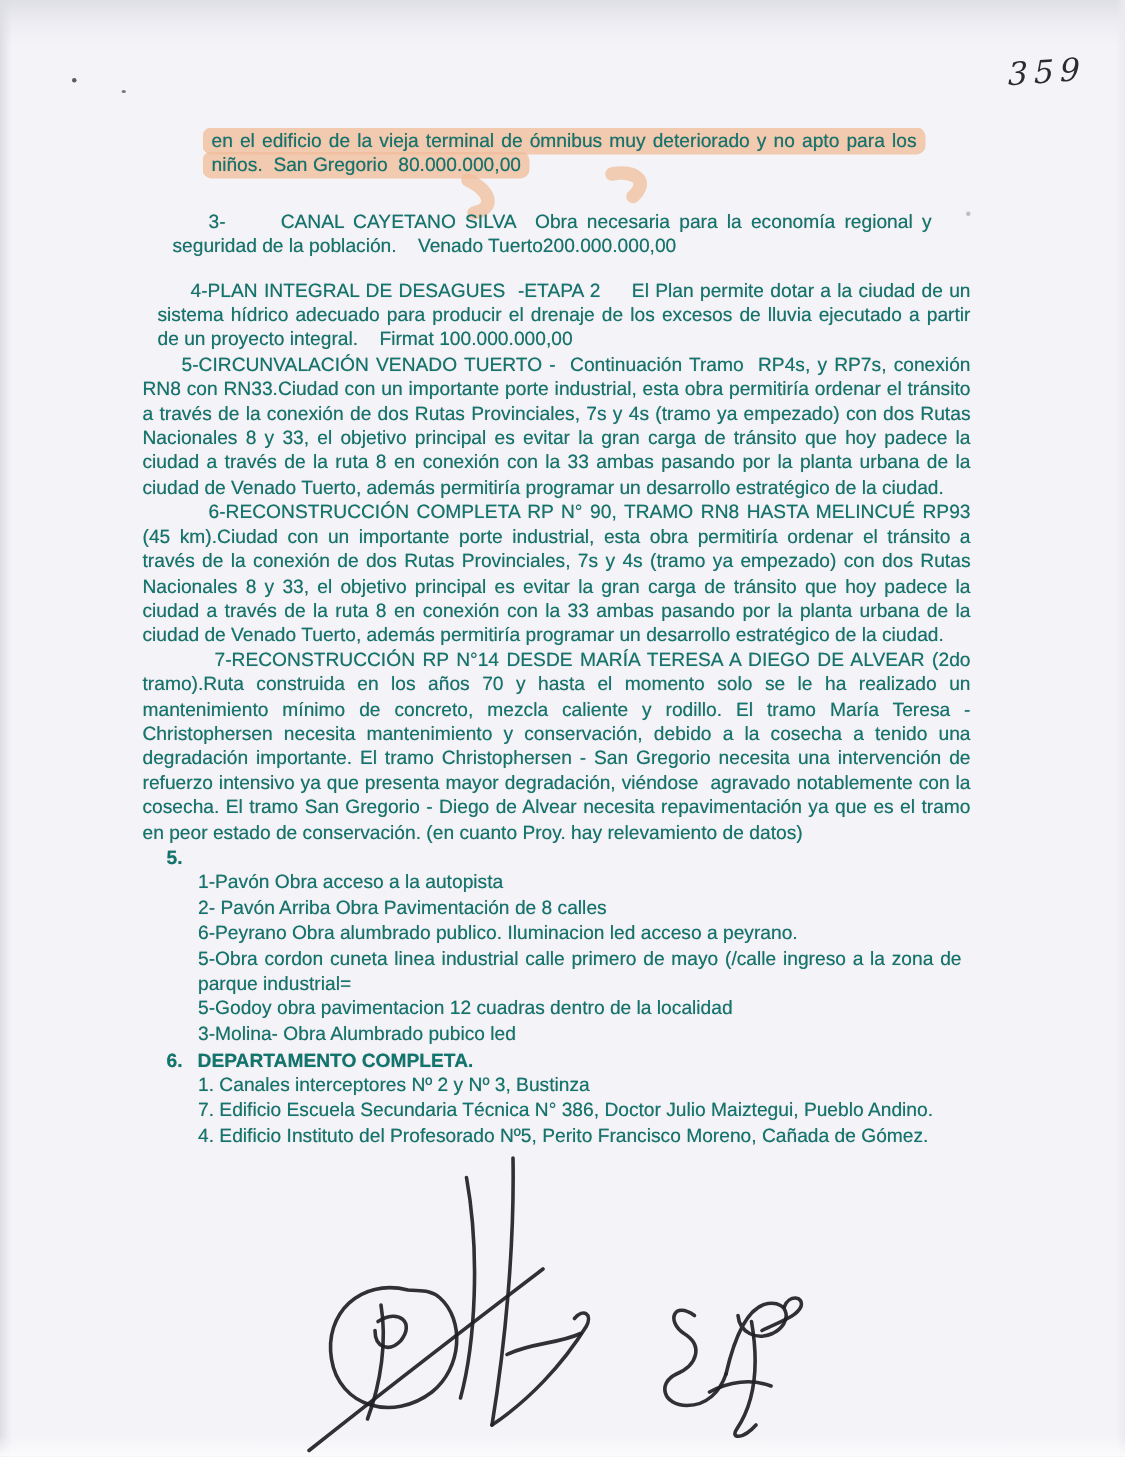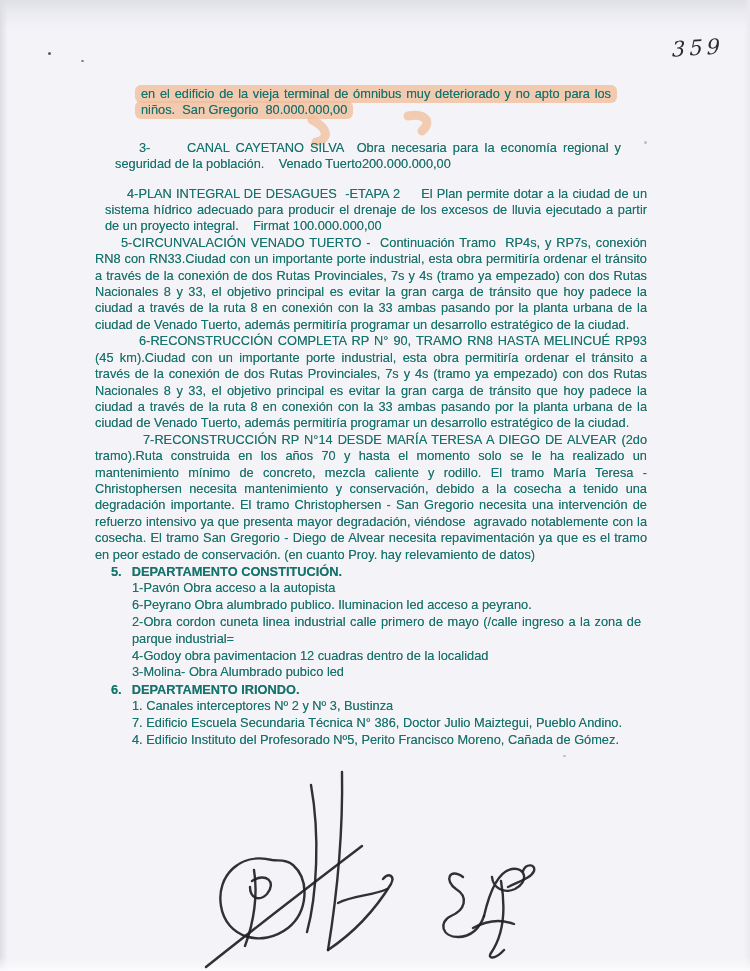--- a/index.html
+++ b/index.html
@@ -107,35 +107,35 @@
 
     <p class="para item5">5-CIRCUNVALACIÓN VENADO TUERTO -&nbsp;&nbsp;Continuación Tramo&nbsp;&nbsp;RP4s, y RP7s, conexión RN8 con RN33.Ciudad con un importante porte industrial, esta obra permitiría ordenar el tránsito a través de la conexión de dos Rutas Provinciales, 7s y 4s (tramo ya empezado) con dos Rutas Nacionales 8 y 33, el objetivo principal es evitar la gran carga de tránsito que hoy padece la ciudad a través de la ruta 8 en conexión con la 33 ambas pasando por la planta urbana de la ciudad de Venado Tuerto, además permitiría programar un desarrollo estratégico de la ciudad.</p>
 
     <p class="para item6">6-RECONSTRUCCIÓN COMPLETA RP N° 90, TRAMO RN8 HASTA MELINCUÉ RP93 (45 km).Ciudad con un importante porte industrial, esta obra permitiría ordenar el tránsito a través de la conexión de dos Rutas Provinciales, 7s y 4s (tramo ya empezado) con dos Rutas Nacionales 8 y 33, el objetivo principal es evitar la gran carga de tránsito que hoy padece la ciudad a través de la ruta 8 en conexión con la 33 ambas pasando por la planta urbana de la ciudad de Venado Tuerto, además permitiría programar un desarrollo estratégico de la ciudad.</p>
 
     <p class="para item7">7-RECONSTRUCCIÓN RP N°14 DESDE MARÍA TERESA A DIEGO DE ALVEAR (2do tramo).Ruta construida en los años 70 y hasta el momento solo se le ha realizado un mantenimiento mínimo de concreto, mezcla caliente y rodillo. El tramo María Teresa - Christophersen necesita mantenimiento y conservación, debido a la cosecha a tenido una degradación importante. El tramo Christophersen - San Gregorio necesita una intervención de refuerzo intensivo ya que presenta mayor degradación, viéndose&nbsp; agravado notablemente con la cosecha. El tramo San Gregorio - Diego de Alvear necesita repavimentación ya que es el tramo en peor estado de conservación. (en cuanto Proy. hay relevamiento de datos)</p>
 
     <div class="sec">
       <div class="sec-head">
         <span class="sec-num">5.</span>
-        <span class="sec-title">DEPARTAMENTO CONSTITUCIÓN.</span>
       </div>
       <div class="sec-list">
           <div class="sec-item">1-Pavón Obra acceso a la autopista</div>
+          <div class="sec-item">2- Pavón Arriba Obra Pavimentación de 8 calles</div>
           <div class="sec-item">6-Peyrano Obra alumbrado publico. Iluminacion led acceso a peyrano.</div>
-          <div class="sec-item">2-Obra cordon cuneta linea industrial calle primero de mayo (/calle ingreso a la zona de parque industrial=</div>
-          <div class="sec-item">4-Godoy obra pavimentacion 12 cuadras dentro de la localidad</div>
+          <div class="sec-item">5-Obra cordon cuneta linea industrial calle primero de mayo (/calle ingreso a la zona de parque industrial=</div>
+          <div class="sec-item">5-Godoy obra pavimentacion 12 cuadras dentro de la localidad</div>
           <div class="sec-item">3-Molina- Obra Alumbrado pubico led</div>
         </div>
     </div>
 
     <div class="sec">
       <div class="sec-head">
         <span class="sec-num">6.</span>
-        <span class="sec-title">DEPARTAMENTO IRIONDO.</span>
+        <span class="sec-title">DEPARTAMENTO COMPLETA.</span>
       </div>
       <div class="sec-list">
           <div class="sec-item">1. Canales interceptores Nº 2 y Nº 3, Bustinza</div>
           <div class="sec-item">7. Edificio Escuela Secundaria Técnica N° 386, Doctor Julio Maiztegui, Pueblo Andino.</div>
           <div class="sec-item">4. Edificio Instituto del Profesorado Nº5, Perito Francisco Moreno, Cañada de Gómez.</div>
         </div>
     </div>
 
   </div>
 

